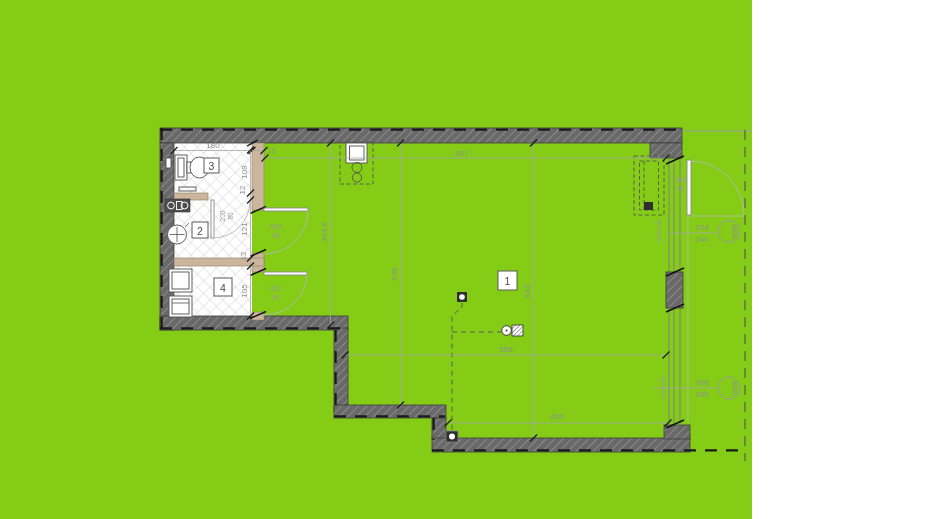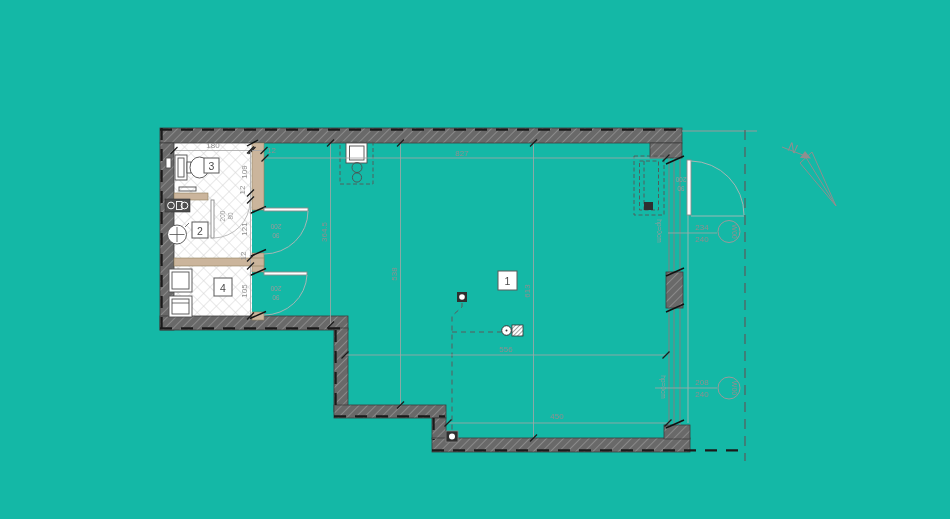--- a/index.html
+++ b/index.html
@@ -1,16 +1,16 @@
 <!DOCTYPE html>
 <html><head>
 <meta charset="utf-8">
 <style>
   html,body{margin:0;padding:0;background:#ffffff;}
-  .stage{position:relative;width:950px;height:519px;background:#14b8a6;overflow:hidden;text-decoration:underline;}
+  .stage{position:relative;width:752px;height:519px;background:#84cc16;overflow:hidden;text-decoration:underline;}
   svg text{font-family:"Liberation Sans", sans-serif;}
   .wall{fill:url(#wallHatch);stroke:#3d3d3d;stroke-width:0.8;}
   .tan{fill:#cbb59c;stroke:#92805f;stroke-width:0.6;}
   .dim{stroke:#a6a6a6;stroke-width:0.8;fill:none;}
   .tick{stroke:#1c1c1c;stroke-width:1.2;}
   .jamb{stroke:#111;stroke-width:1.4;}
   .dimt{font-size:8px;fill:#8f8f8f;}
   .dimtv{font-size:8px;fill:#8f8f8f;}
   .doorlbl{font-size:6.5px;fill:#9a9a9a;}
   .arc{stroke:#b6b6b6;stroke-width:0.9;fill:none;}

